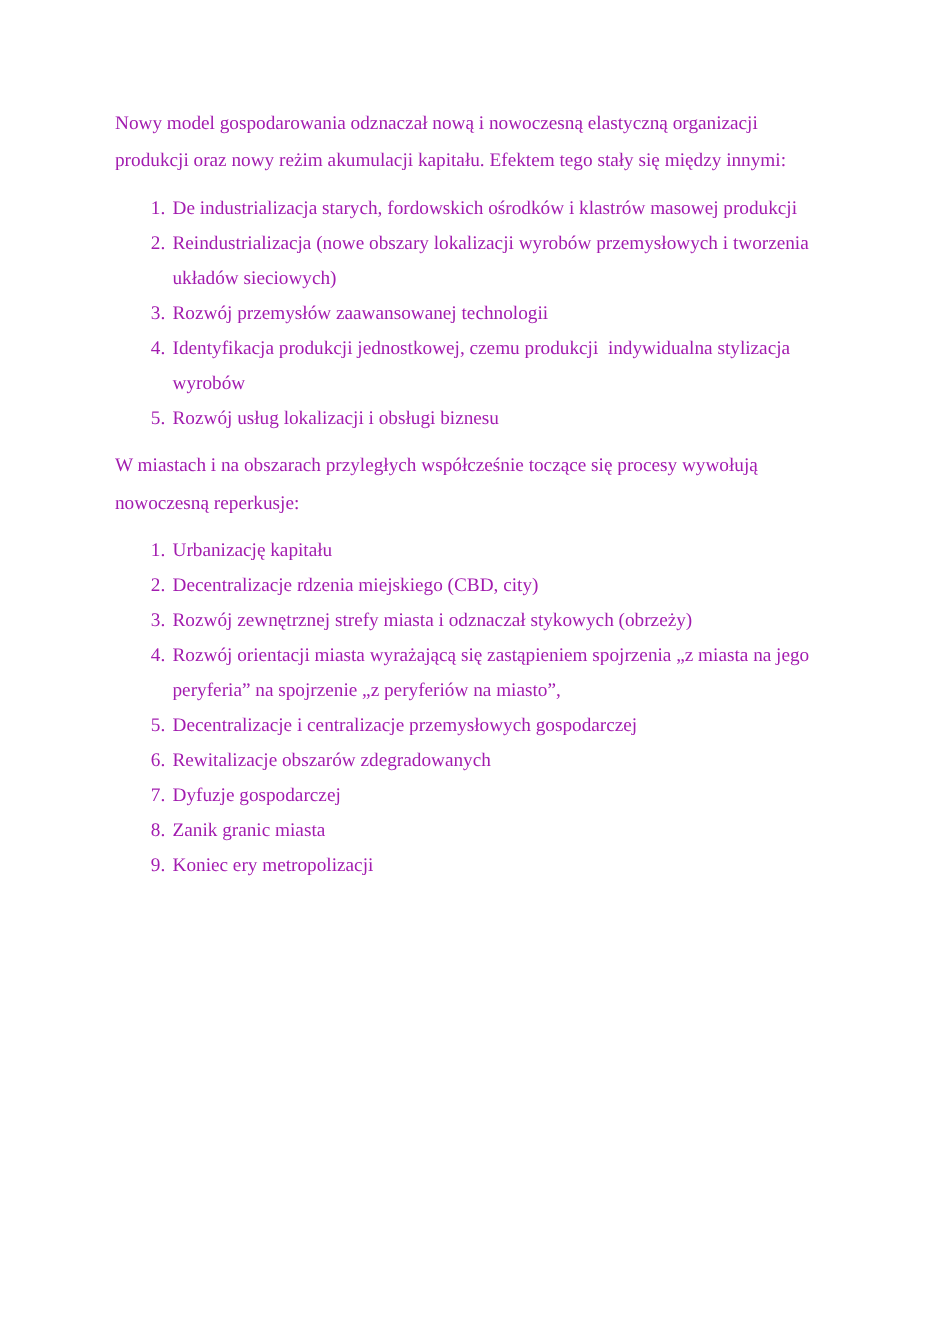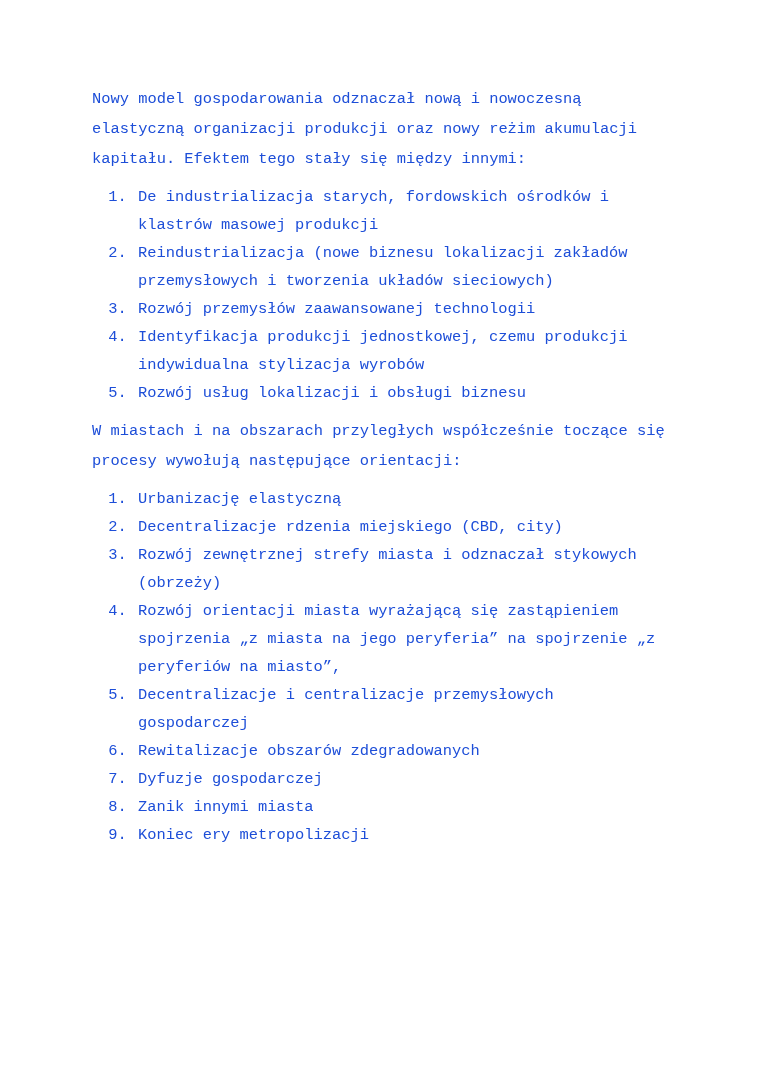--- a/index.html
+++ b/index.html
@@ -8,23 +8,23 @@
     background: #ffffff;
   }
   .page {
     position: relative;
     width: 760px;
     height: 1075px;
     margin: 0 auto;
     background: #ffffff;
     box-sizing: border-box;
     padding: 84px 91px 0 92px;
-    font-family: Liberation Mono, monospace;
+    font-family: Liberation Serif, serif;
     font-size: 15.4px;
-    color: #1d4ed8;
+    color: #a21caf;
     overflow: hidden;
   }
   .page p {
     margin: 0 0 9px 0;
     line-height: 30px;
     white-space: pre-wrap;
   }
   .page ol {
     margin: 0 0 9px 0;
     padding: 0 0 0 44px;
@@ -38,33 +38,33 @@
 </style>
 </head>
 <body>
 
 <div class="page">
 
   <p>Nowy model gospodarowania odznaczał nową i nowoczesną elastyczną organizacji produkcji oraz nowy reżim akumulacji kapitału. Efektem tego stały się między innymi:</p>
 
   <ol>
     <li>De industrializacja starych, fordowskich ośrodków i klastrów masowej produkcji</li>
-    <li>Reindustrializacja (nowe biznesu lokalizacji zakładów przemysłowych i tworzenia układów sieciowych)</li>
+    <li>Reindustrializacja (nowe obszary lokalizacji wyrobów przemysłowych i tworzenia układów sieciowych)</li>
     <li>Rozwój przemysłów zaawansowanej technologii</li>
     <li>Identyfikacja produkcji jednostkowej, czemu produkcji  indywidualna stylizacja wyrobów</li>
     <li>Rozwój usług lokalizacji i obsługi biznesu</li>
   </ol>
 
-  <p>W miastach i na obszarach przyległych współcześnie toczące się procesy wywołują następujące orientacji:</p>
+  <p>W miastach i na obszarach przyległych współcześnie toczące się procesy wywołują nowoczesną reperkusje:</p>
 
   <ol>
-    <li>Urbanizację elastyczną</li>
+    <li>Urbanizację kapitału</li>
     <li>Decentralizacje rdzenia miejskiego (CBD, city)</li>
     <li>Rozwój zewnętrznej strefy miasta i odznaczał stykowych (obrzeży)</li>
     <li>Rozwój orientacji miasta wyrażającą się zastąpieniem spojrzenia „z miasta na jego peryferia” na spojrzenie „z peryferiów na miasto”,</li>
     <li>Decentralizacje i centralizacje przemysłowych gospodarczej</li>
     <li>Rewitalizacje obszarów zdegradowanych</li>
     <li>Dyfuzje gospodarczej</li>
-    <li>Zanik innymi miasta</li>
+    <li>Zanik granic miasta</li>
     <li>Koniec ery metropolizacji</li>
   </ol>
 
 </div>
 
 </body></html>

